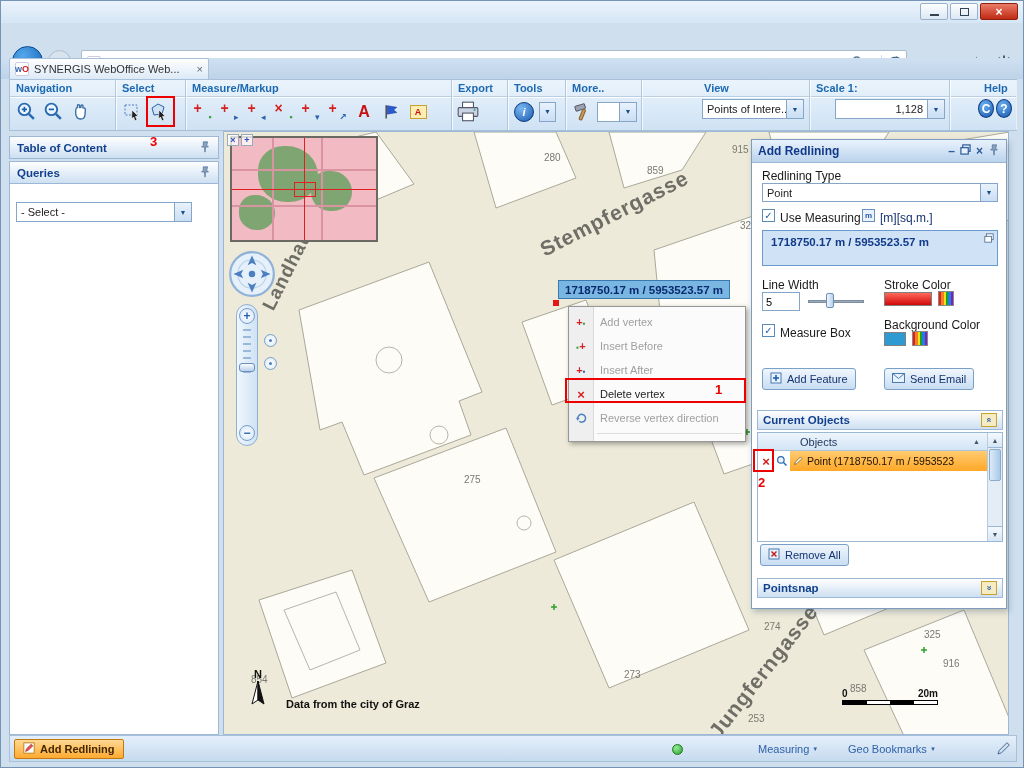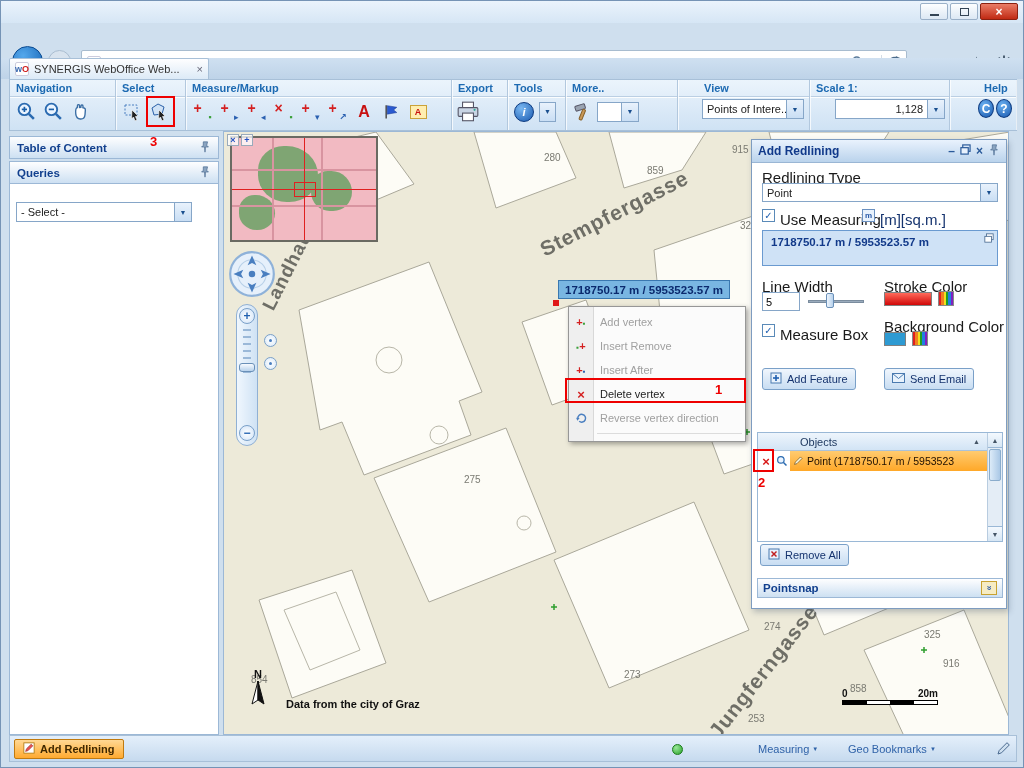--- a/index.html
+++ b/index.html
@@ -88,21 +88,21 @@
 .cm::before{content:"";position:absolute;left:0;top:0;width:24px;height:100%;background:#efefef;border-right:1px solid #d8d8d8}
 .cm-row{position:relative;height:24px;display:flex;align-items:center;padding-left:31px;color:#a0a0a0}
 .cm-row.enabled{color:#1c1c1c}
 .cm-ic{position:absolute;left:3px;width:18px;text-align:center;font-weight:bold}
 .cm-sep{height:1px;background:#dcdcdc;margin:3px 3px 3px 28px;position:relative}
 
 
 .panel{left:750px;top:138px;width:256px;height:470px;background:#fff;border:1px solid #7e9cc0;box-shadow:2px 3px 6px rgba(50,70,100,.3);z-index:20}
 .phead{height:23px;background:linear-gradient(#e9f2fd,#bad3ec);border-bottom:1px solid #9ab6d4;display:flex;align-items:center;padding:0 6px;font-weight:bold;font-size:12px;color:#10398a}
 .phead .ics{margin-left:auto;display:flex;gap:5px;align-items:center;color:#2a5a9a;font-weight:bold}
-.plabel{position:absolute;font-size:15px;color:#1a1a1a}
+.plabel{position:absolute;font-size:12px;color:#1a1a1a}
 .cb{width:13px;height:13px;background:#fff;border:1px solid #5a8ab8;display:flex;align-items:center;justify-content:center;color:#2060b0;font-size:10px;font-weight:bold}
 .coordbox{position:absolute;left:10px;top:90px;width:236px;height:36px;background:#cfe2f6;border:1px solid #6a9ad0;color:#123a8a;font-weight:bold;font-size:11.5px;padding:5px 8px}
 .lwinput{position:absolute;left:10px;top:152px;width:38px;height:19px;border:1px solid #86a6c8;font-size:11px;padding:0 3px;font-family:inherit}
 .slider{position:absolute;left:56px;top:152px;width:56px;height:18px}
 .slider .track{position:absolute;left:0;top:8px;width:100%;height:3px;background:#9aabbc;border:1px solid #7a8c9e}
 .slider .thumb{position:absolute;left:18px;top:1px;width:8px;height:15px;background:linear-gradient(90deg,#eef5fd,#b8d2ec);border:1px solid #6a90b8;border-radius:2px}
 .swatch{position:absolute;border:1px solid #808080}
 .pal{position:absolute;width:16px;height:15px;border:1px solid #888;display:flex}
 .pal i{flex:1}
 .pbtn{position:absolute;height:22px;display:inline-flex;align-items:center;gap:5px;padding:0 7px;background:linear-gradient(#f0f6fd,#c8ddf2);border:1px solid #7aa0c8;border-radius:3px;font-size:11px;color:#15336e}
@@ -324,21 +324,21 @@
     <div class="tgroup" style="left:498px;width:58px">
       <div class="tglabel">Tools</div>
       <div class="ticons">
         <div class="tbtn">
             <span class="ballic">i</span>
           </div>
         <div class="ddb" style="height:20px;border:1px solid #86a6c8">▼</div>
       </div>
     </div>
 
-    <div class="tgroup" style="left:556px;width:112px">
+    <div class="tgroup" style="left:556px;width:76px">
       <div class="tglabel">More..</div>
       <div class="ticons">
         <div class="tbtn">
             <svg width="20" height="20" viewBox="0 0 20 20">
               <rect x="3" y="3" width="10" height="5" rx="1" fill="#9aa4b2" stroke="#556" transform="rotate(-18 8 5)"></rect>
               <rect x="9" y="7" width="3" height="11" rx="1" fill="#c89858" stroke="#866028" transform="rotate(22 10 12)"></rect>
             </svg>
           </div>
         <div class="selbox" style="width:42px">
             <span class="val"></span>
@@ -499,21 +499,21 @@
       </div>
     <div class="ptmarker abs"></div>
 
     <div class="cm">
       <div class="cm-row">
         <span class="cm-ic"><span style="color:#d42020">+</span><span style="color:#3aa03a;font-size:8px">▪</span></span>
         <span>Add vertex</span>
       </div>
       <div class="cm-row">
         <span class="cm-ic"><span style="color:#3aa03a;font-size:8px">▪</span><span style="color:#d42020">+</span></span>
-        <span>Insert Remove</span>
+        <span>Insert Before</span>
       </div>
       <div class="cm-row">
         <span class="cm-ic"><span style="color:#d42020">+</span><span style="color:#2a60b0;font-size:8px">▪</span></span>
         <span>Insert After</span>
       </div>
       <div class="cm-row enabled">
         <span class="cm-ic"><span style="color:#d42020;font-size:13px">×</span></span>
         <span>Delete vertex</span>
       </div>
       <div class="cm-row">
@@ -623,20 +623,26 @@
       <span>Add Feature</span>
     </div>
     <div class="pbtn" style="left:132px;top:228px">
       <span><svg width="13" height="10" viewBox="0 0 13 10">
             <rect x="0.5" y="0.5" width="12" height="9" fill="#e8f2fc" stroke="#4a7ab0"></rect>
             <path d="M0.5,0.5 L6.5,5.5 L12.5,0.5" fill="none" stroke="#4a7ab0"></path>
           </svg></span>
       <span>Send Email</span>
     </div>
 
+    <div class="psec" style="left:5px;top:270px;width:246px">
+      <span>Current Objects</span>
+      <span class="chevbox">
+          <span style="display:inline-block;transform:rotate(90deg)">«</span>
+        </span>
+    </div>
 
     <div class="otable">
       <div class="ohead">
         <span>Objects</span>
         <span class="sortasc">▲</span>
       </div>
       <div class="orow">
         <span class="ocell">
             <span style="color:#d81818;font-weight:bold;font-size:13px">×</span>
           </span>

